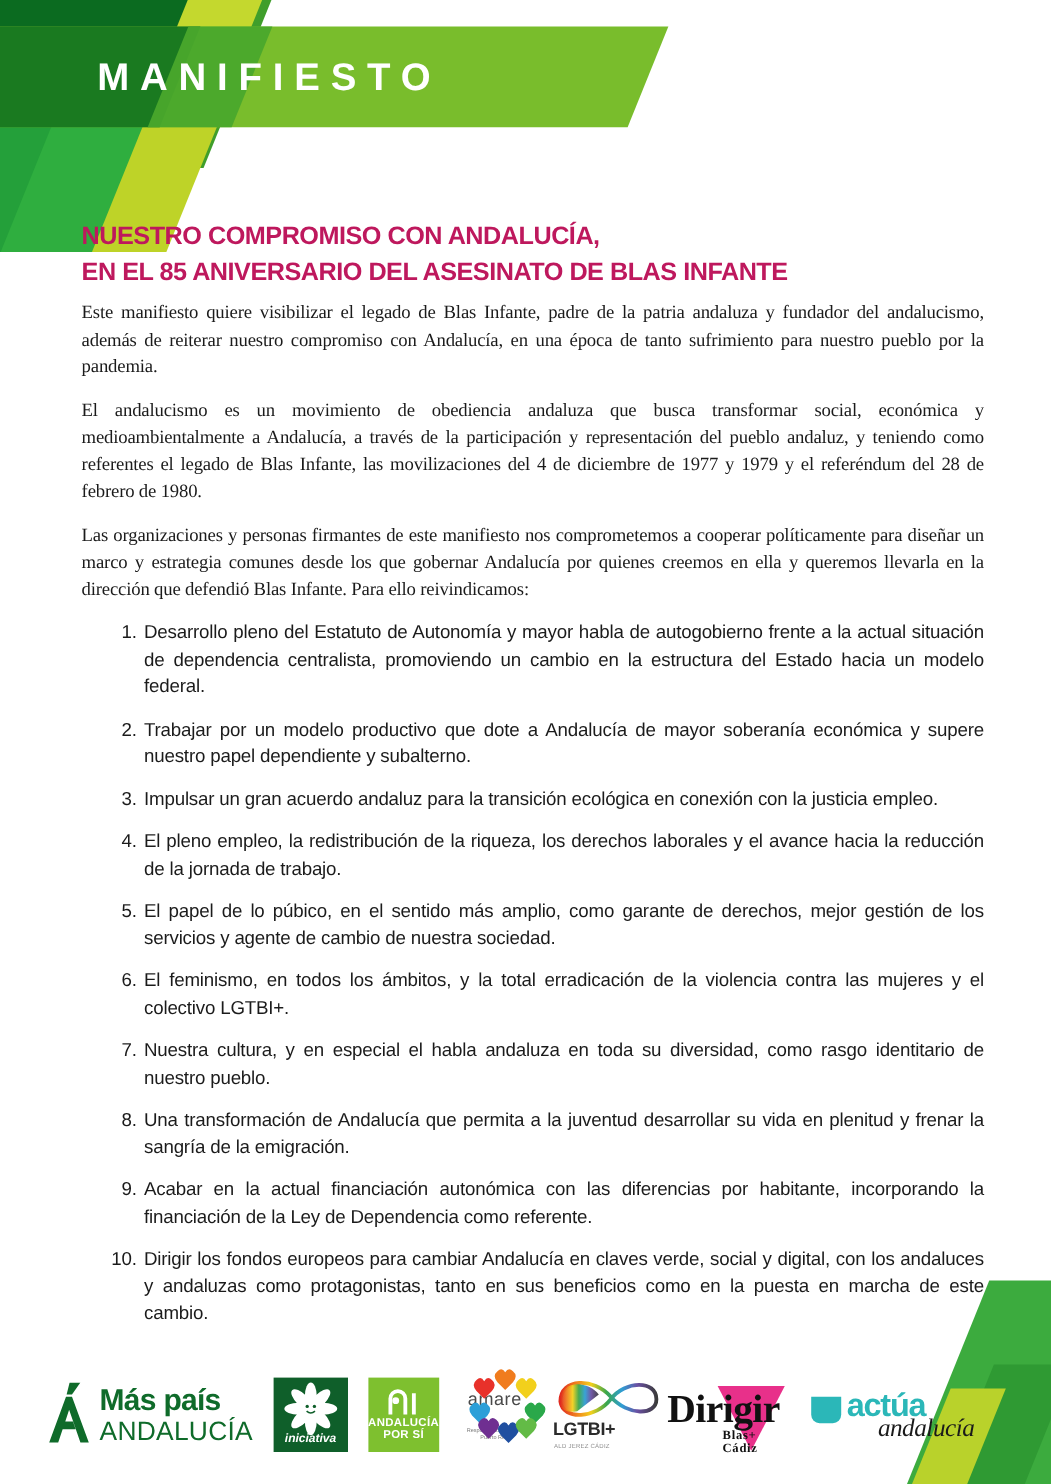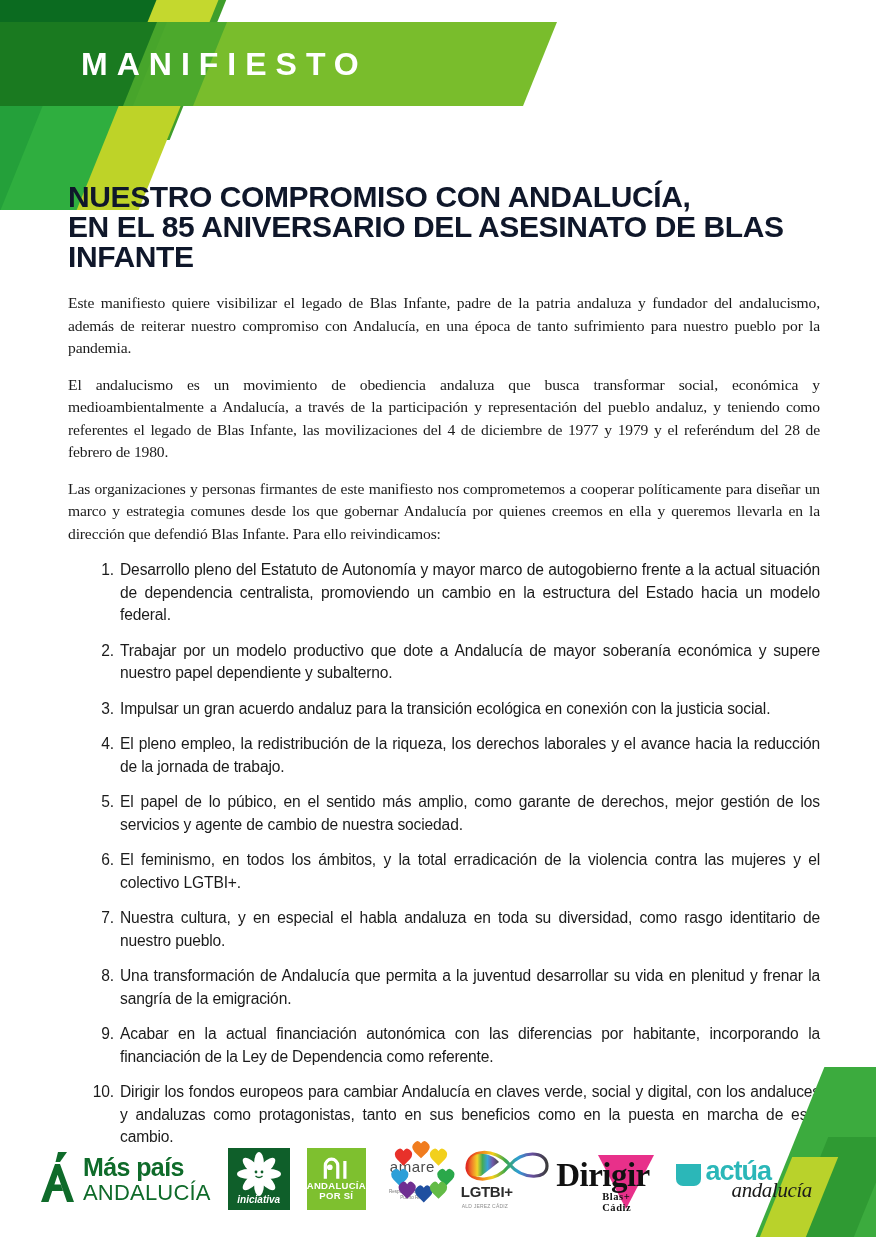--- a/index.html
+++ b/index.html
@@ -177,26 +177,26 @@
   
   .content {
     position: absolute;
     left: 68px;
     top: 182px;
     width: 752px;
   }
 
   .doc-title {
     font-family: "Liberation Sans", sans-serif;
-    font-size: 30px;
-    font-weight: bold;
-    color: #0f172a;
+    font-size: 21px;
+    font-weight: bold;
+    color: #be185d;
     line-height: 30px;
     letter-spacing: -0.4px;
-    margin: 0 0 20px 0;
+    margin: 0 0 8px 0;
   }
   .doc-title .tline { display: block; }
 
   p.para {
     font-family: Liberation Serif, serif;
     font-size: 15.6px;
     line-height: 22.5px;
     color: #1b1b1b;
     margin: 0 0 14px 0;
     text-align: justify;
@@ -454,23 +454,23 @@
     <h1 class="doc-title">
       <span class="tline">NUESTRO COMPROMISO CON ANDALUCÍA,</span>
       <span class="tline">EN EL 85 ANIVERSARIO DEL ASESINATO DE BLAS INFANTE</span>
     </h1>
 
     <p class="para">Este manifiesto quiere visibilizar el legado de Blas Infante, padre de la patria andaluza y fundador del andalucismo, además de reiterar nuestro compromiso con Andalucía, en una época de tanto sufrimiento para nuestro pueblo por la pandemia.</p>
     <p class="para">El andalucismo es un movimiento de obediencia andaluza que busca transformar social, económica y medioambientalmente a Andalucía, a través de la participación y representación del pueblo andaluz, y teniendo como referentes el legado de Blas Infante, las movilizaciones del 4 de diciembre de 1977 y 1979 y el referéndum del 28 de febrero de 1980.</p>
     <p class="para">Las organizaciones y personas firmantes de este manifiesto nos comprometemos a cooperar políticamente para diseñar un marco y estrategia comunes desde los que gobernar Andalucía por quienes creemos en ella y queremos llevarla en la dirección que defendió Blas Infante. Para ello reivindicamos:</p>
 
     <ol class="claims">
-      <li>Desarrollo pleno del Estatuto de Autonomía y mayor marco de autogobierno frente a la actual situación de dependencia centralista, promoviendo un cambio en la estructura del Estado hacia un modelo federal.</li>
+      <li>Desarrollo pleno del Estatuto de Autonomía y mayor habla de autogobierno frente a la actual situación de dependencia centralista, promoviendo un cambio en la estructura del Estado hacia un modelo federal.</li>
       <li>Trabajar por un modelo productivo que dote a Andalucía de mayor soberanía económica y supere nuestro papel dependiente y subalterno.</li>
-      <li>Impulsar un gran acuerdo andaluz para la transición ecológica en conexión con la justicia social.</li>
+      <li>Impulsar un gran acuerdo andaluz para la transición ecológica en conexión con la justicia empleo.</li>
       <li>El pleno empleo, la redistribución de la riqueza, los derechos laborales y el avance hacia la reducción de la jornada de trabajo.</li>
       <li>El papel de lo púbico, en el sentido más amplio, como garante de derechos, mejor gestión de los servicios y agente de cambio de nuestra sociedad.</li>
       <li>El feminismo, en todos los ámbitos, y la total erradicación de la violencia contra las mujeres y el colectivo LGTBI+.</li>
       <li>Nuestra cultura, y en especial el habla andaluza en toda su diversidad, como rasgo identitario de nuestro pueblo.</li>
       <li>Una transformación de Andalucía que permita a la juventud desarrollar su vida en plenitud y frenar la sangría de la emigración.</li>
       <li>Acabar en la actual financiación autonómica con las diferencias por habitante, incorporando la financiación de la Ley de Dependencia como referente.</li>
       <li>Dirigir los fondos europeos para cambiar Andalucía en claves verde, social y digital, con los andaluces y andaluzas como protagonistas, tanto en sus beneficios como en la puesta en marcha de este cambio.</li>
     </ol>
   </div>
 

